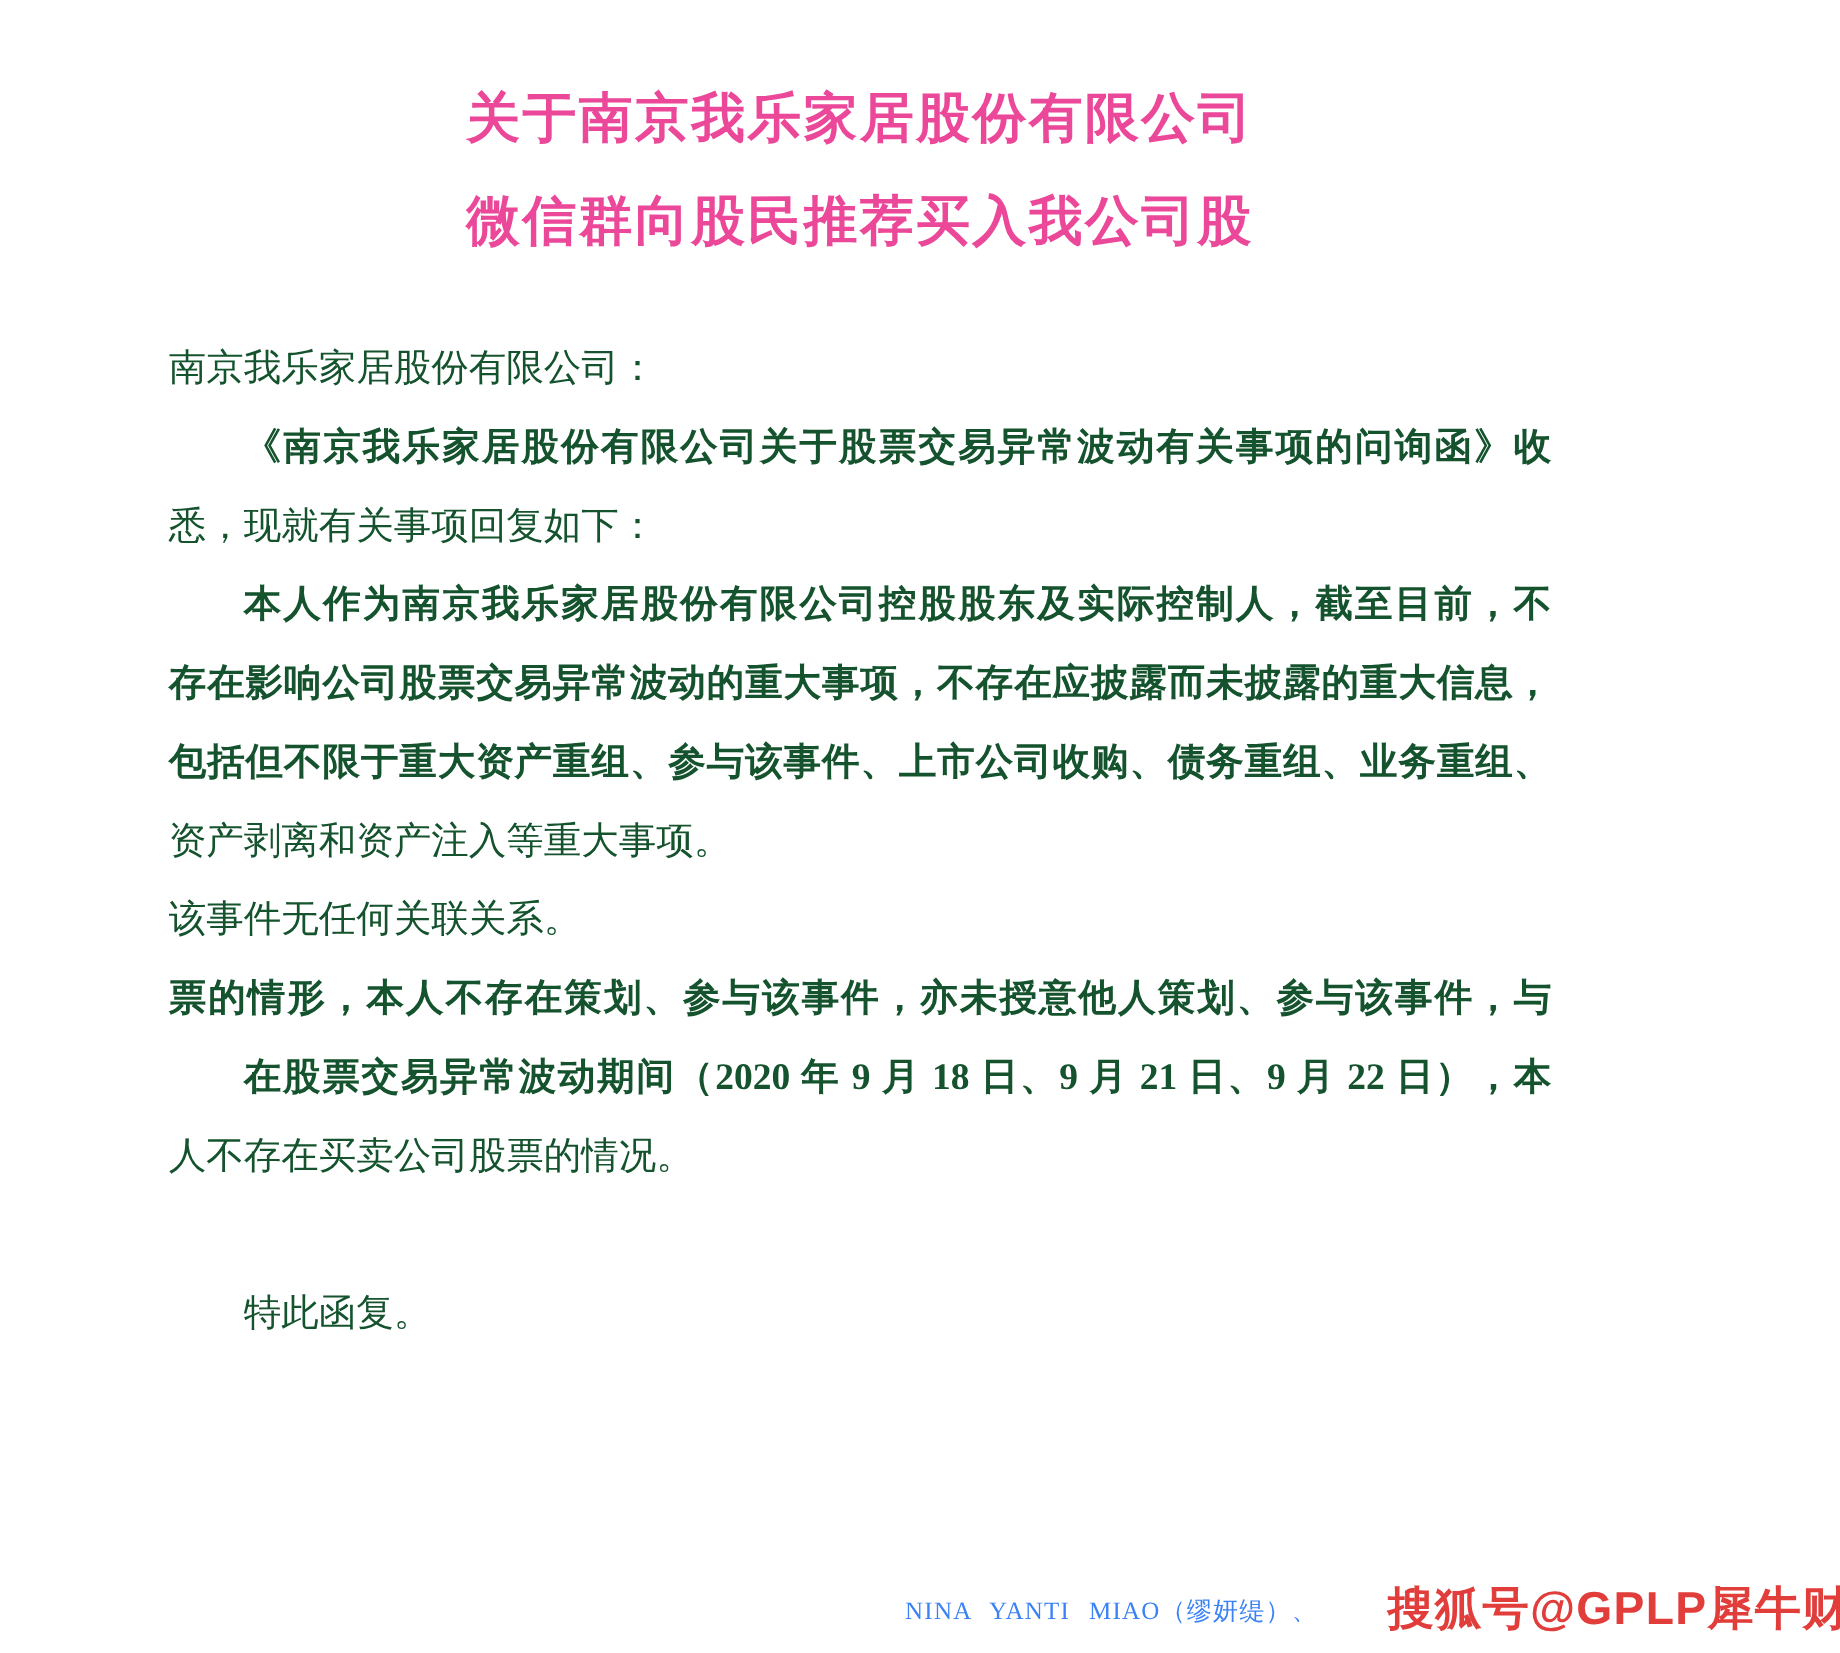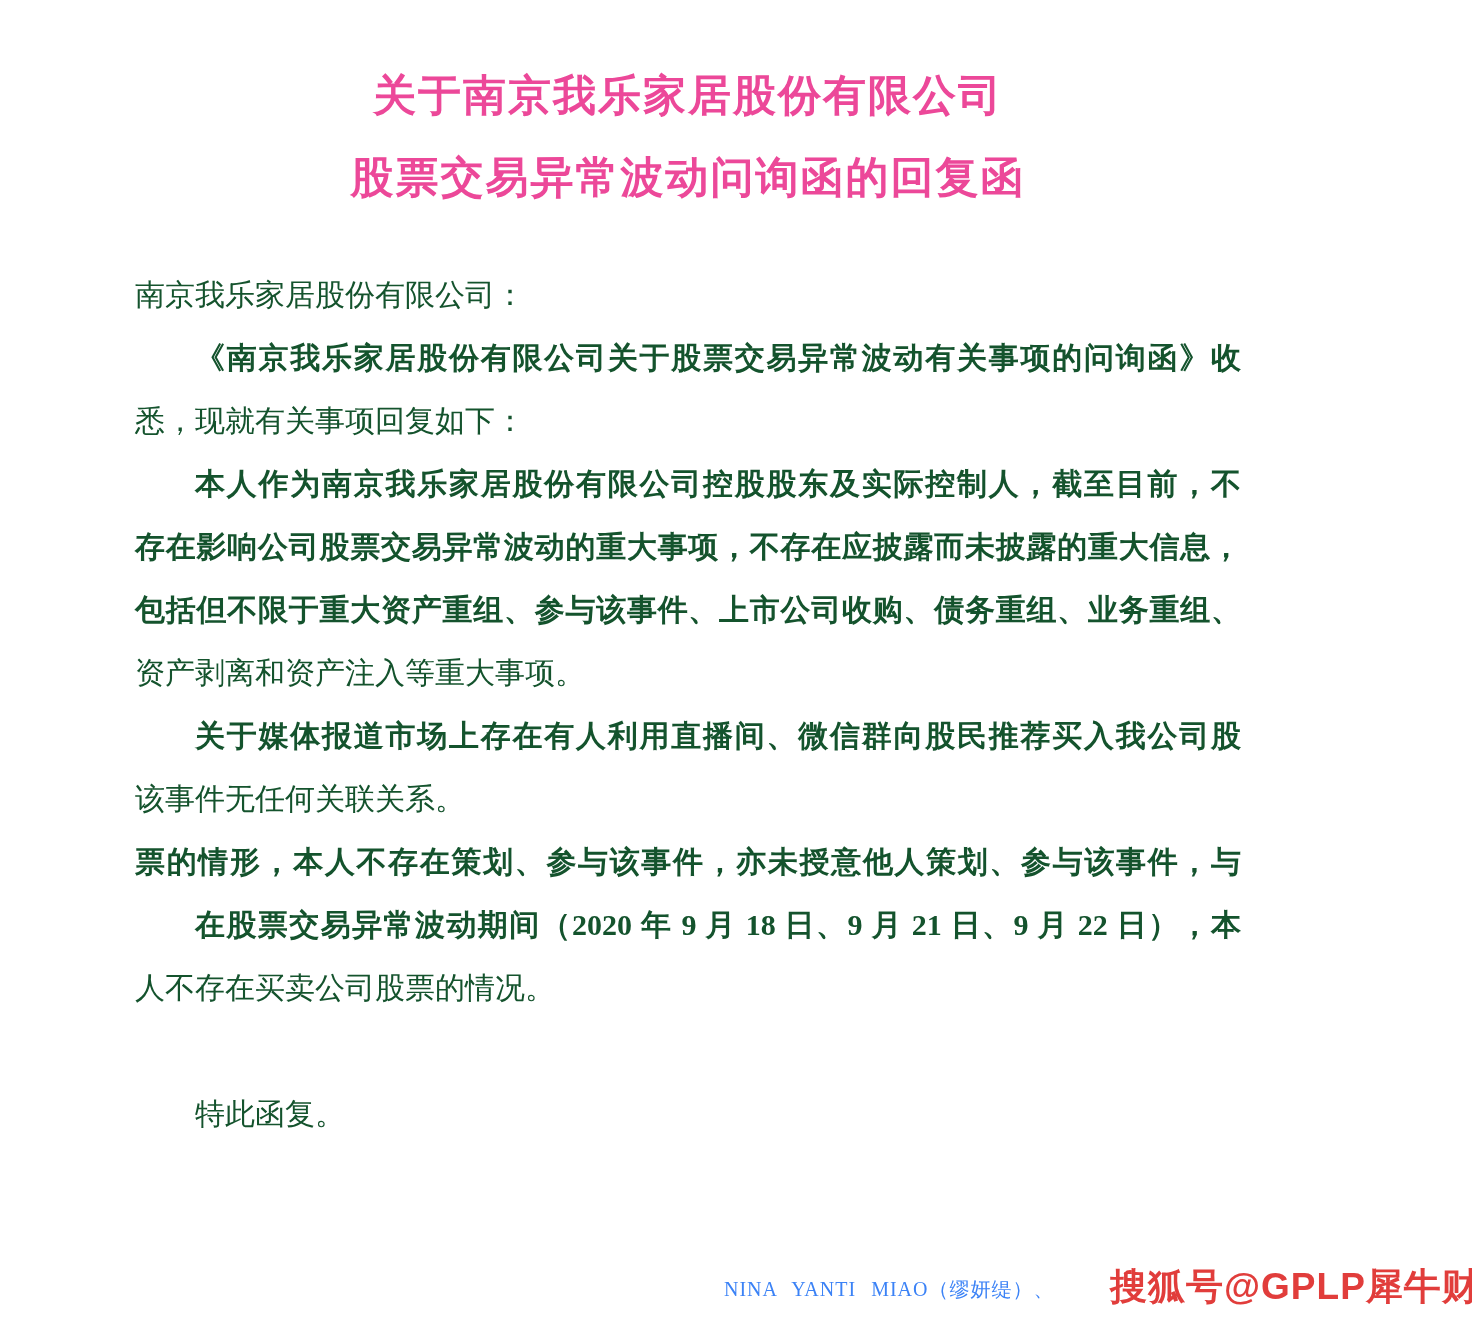--- a/index.html
+++ b/index.html
@@ -80,32 +80,31 @@
                  -1px 1px 0 #ffffff, 1px 1px 0 #ffffff;
   }
 </style>
 </head>
 <body>
 
 <div class="page">
 
   <div class="title-block">
     <div class="title-line">关于南京我乐家居股份有限公司</div>
-    <div class="title-line">股票交易异常波动问询函的回复函</div>
+    <div class="title-line">微信群向股民推荐买入我公司股</div>
   </div>
 
   <div class="body-block">
       <div class="line">南京我乐家居股份有限公司：</div>
       <div class="line indent justify">《南京我乐家居股份有限公司关于股票交易异常波动有关事项的问询函》收</div>
       <div class="line">悉，现就有关事项回复如下：</div>
       <div class="line indent justify">本人作为南京我乐家居股份有限公司控股股东及实际控制人，截至目前，不</div>
       <div class="line justify">存在影响公司股票交易异常波动的重大事项，不存在应披露而未披露的重大信息，</div>
       <div class="line justify">包括但不限于重大资产重组、参与该事件、上市公司收购、债务重组、业务重组、</div>
       <div class="line">资产剥离和资产注入等重大事项。</div>
-      <div class="line indent justify">关于媒体报道市场上存在有人利用直播间、微信群向股民推荐买入我公司股</div>
       <div class="line">该事件无任何关联关系。</div>
       <div class="line justify">票的情形，本人不存在策划、参与该事件，亦未授意他人策划、参与该事件，与</div>
       <div class="line indent justify">在股票交易异常波动期间（2020 年 9 月 18 日、9 月 21 日、9 月 22 日），本</div>
       <div class="line">人不存在买卖公司股票的情况。</div>
       <div class="line spacer">&nbsp;</div>
       <div class="line indent">特此函复。</div>
     </div>
 
   <div class="signature">NINA YANTI MIAO（缪妍缇）、</div>
 

